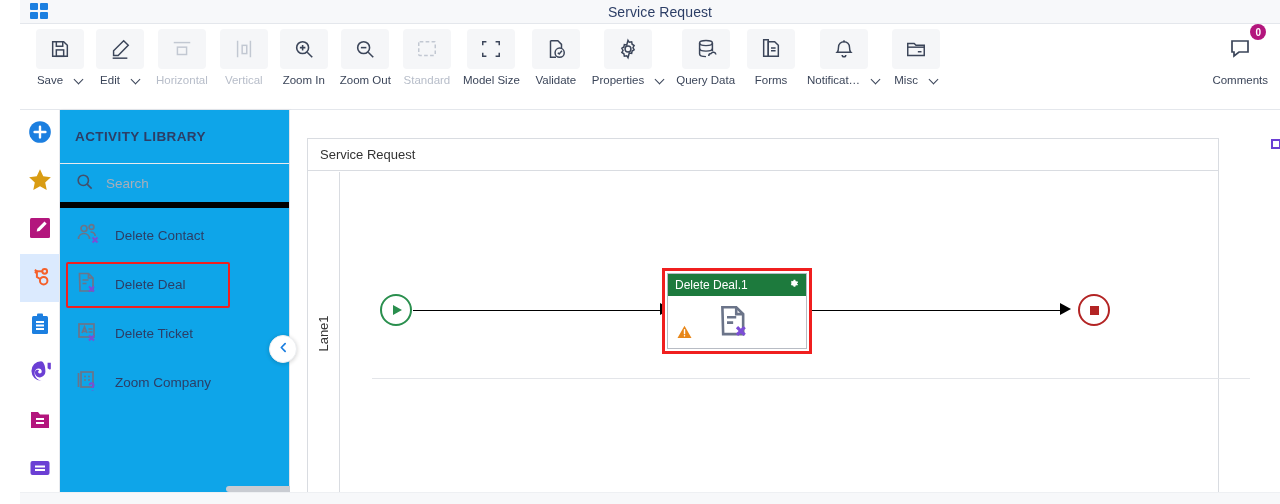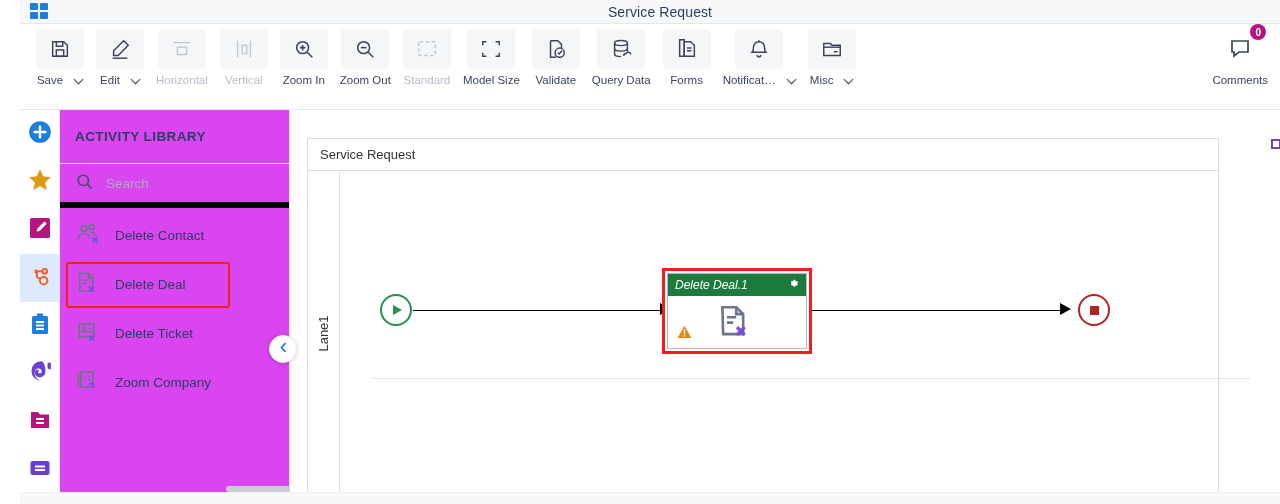--- a/index.html
+++ b/index.html
@@ -64,21 +64,21 @@
   }
   .rail-item {
     height:48px; display:flex; align-items:center; justify-content:center;
     cursor:pointer; position:relative;
   }
   .rail-item.active { background:#dbeafe; }
 
   
   .lib {
     position:absolute; left:40px; top:110px; width:230px; height:382px;
-    background:#d946ef; border-right:1px solid #e1e4e9;
+    background:#0ea5e9; border-right:1px solid #e1e4e9;
     box-shadow:1px 0 3px rgba(0,0,0,.05);
   }
   .lib-head {
     height:54px; display:flex; align-items:center; padding-left:15px;
     font-size:13.5px; letter-spacing:.4px; color:#2c3e66; font-weight:600;
     border-bottom:1px solid #e8eaee;
   }
   .lib-search {
     height:44px; display:flex; align-items:center; padding-left:15px; gap:12px;
     border-bottom:6px solid #000000;
@@ -124,21 +124,21 @@
     display:flex;
   }
   .lane-label {
     width:32px; border-right:1px solid #d9dce1; display:flex;
     align-items:center; justify-content:center;
   }
   .lane-label span {
     transform:rotate(-90deg); white-space:nowrap;
     font-size:13px; color:#333;
   }
-  .lane-body { position:relative; flex:1;font-style:italic; }
+  .lane-body { position:relative; flex:1; }
   .lane-divider {
     position:absolute; left:32px; top:206px; width:878px; height:1px; background:#e3e5e9;
   }
 
   .start-evt {
     position:absolute; left:40px; top:122px; width:32px; height:32px;
     border:2px solid #2a8f4e; border-radius:50%;
     display:flex; align-items:center; justify-content:center; cursor:pointer;
   }
   .start-tri {
@@ -315,20 +315,32 @@
             <path d="M6 3v18h6"></path>
             <circle cx="16" cy="16" r="5"></circle>
             <path d="M14 16l1.5 1.5L18.5 14"></path>
         </svg>
       </div>
       <div class="lb">
           <span>Validate</span>
         </div>
     </div>
 
+    <div class="tb">
+      <div class="ic">
+        <svg width="22" height="22" viewBox="0 0 24 24" fill="none" stroke="#3b4559" stroke-width="1.6">
+          <circle cx="12" cy="12" r="3.2"></circle>
+          <path d="M12 2.5l1.4 2.2 2.6-.5.5 2.6 2.2 1.4-1.3 2.3 1.3 2.3-2.2 1.4-.5 2.6-2.6-.5L12 21.5l-1.4-2.2-2.6.5-.5-2.6-2.2-1.4 1.3-2.3-1.3-2.3 2.2-1.4.5-2.6 2.6.5z"></path>
+        </svg>
+      </div>
+      <div class="lb">
+          <span>Properties</span>
+          <span class="caret"></span>
+        </div>
+    </div>
 
     <div class="tb">
       <div class="ic">
         <svg width="22" height="22" viewBox="0 0 24 24" fill="none" stroke="#3b4559" stroke-width="1.6">
           <ellipse cx="12" cy="5.5" rx="7" ry="2.8"></ellipse>
             <path d="M5 5.5v6c0 1.5 3.1 2.8 7 2.8s7-1.3 7-2.8v-6"></path>
           <path d="M5 11.5v6c0 1.5 3.1 2.8 7 2.8"></path>
             <path d="M19 11.5v3"></path>
           <path d="M15 19.5a2.6 2.6 0 012.6-2.6 2.8 2.8 0 015.2 1.1"></path>
         </svg>

